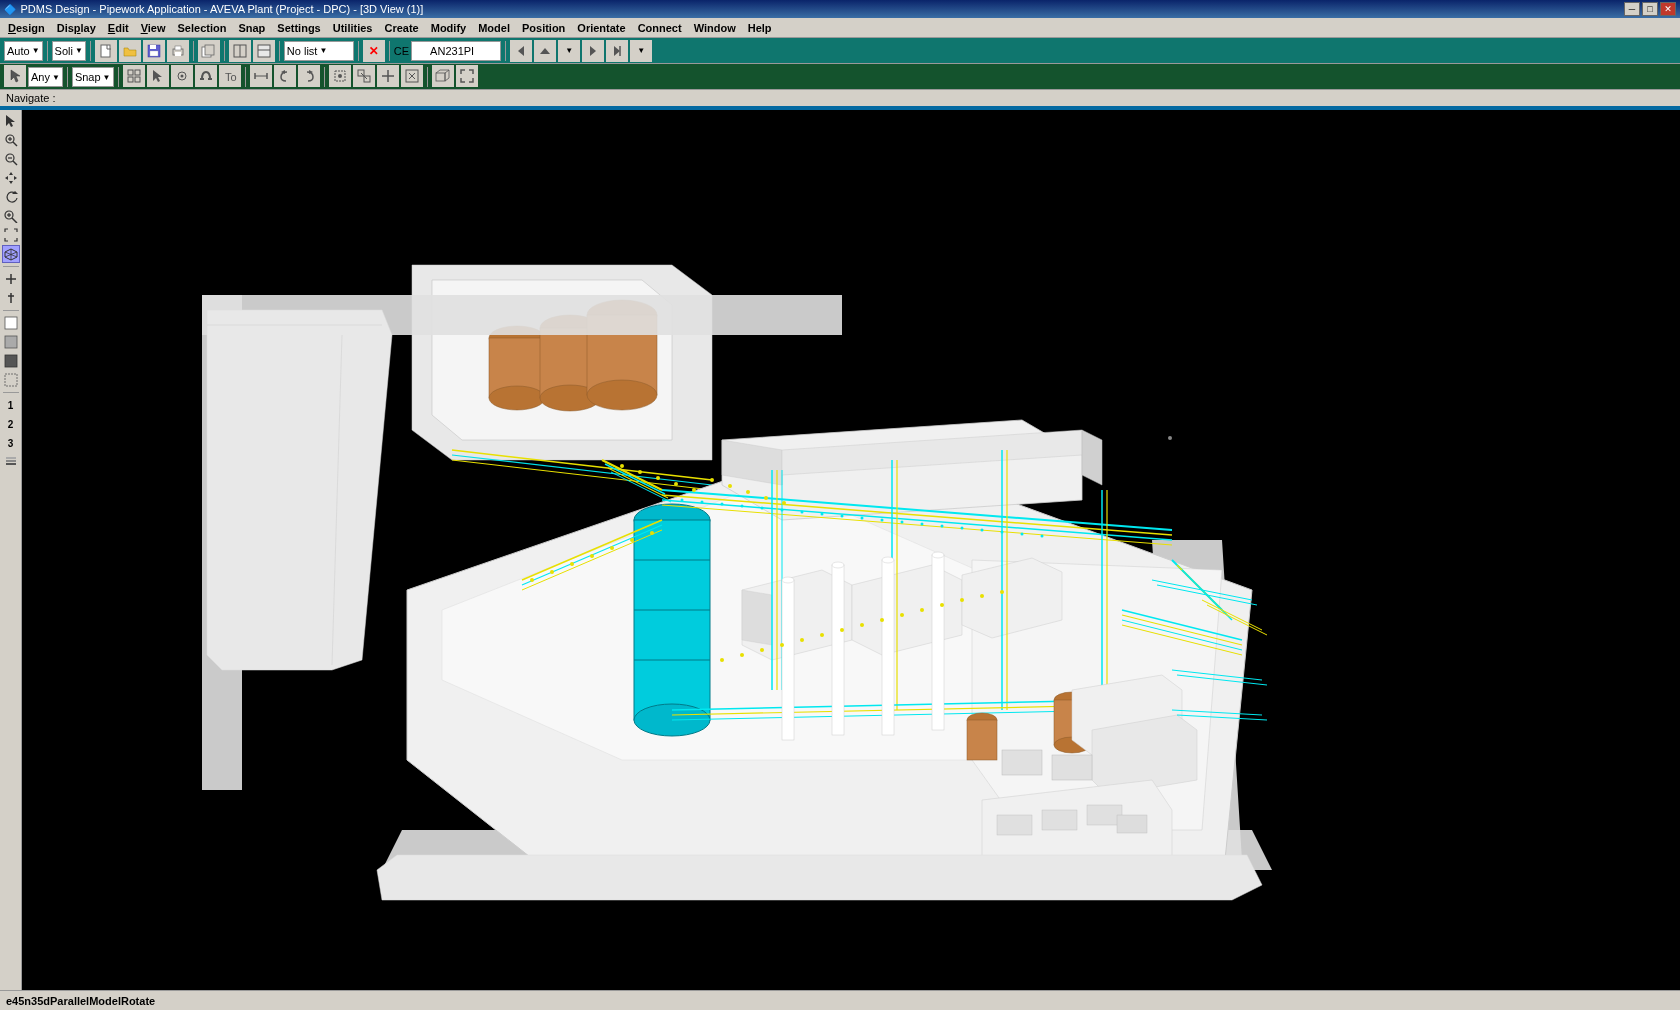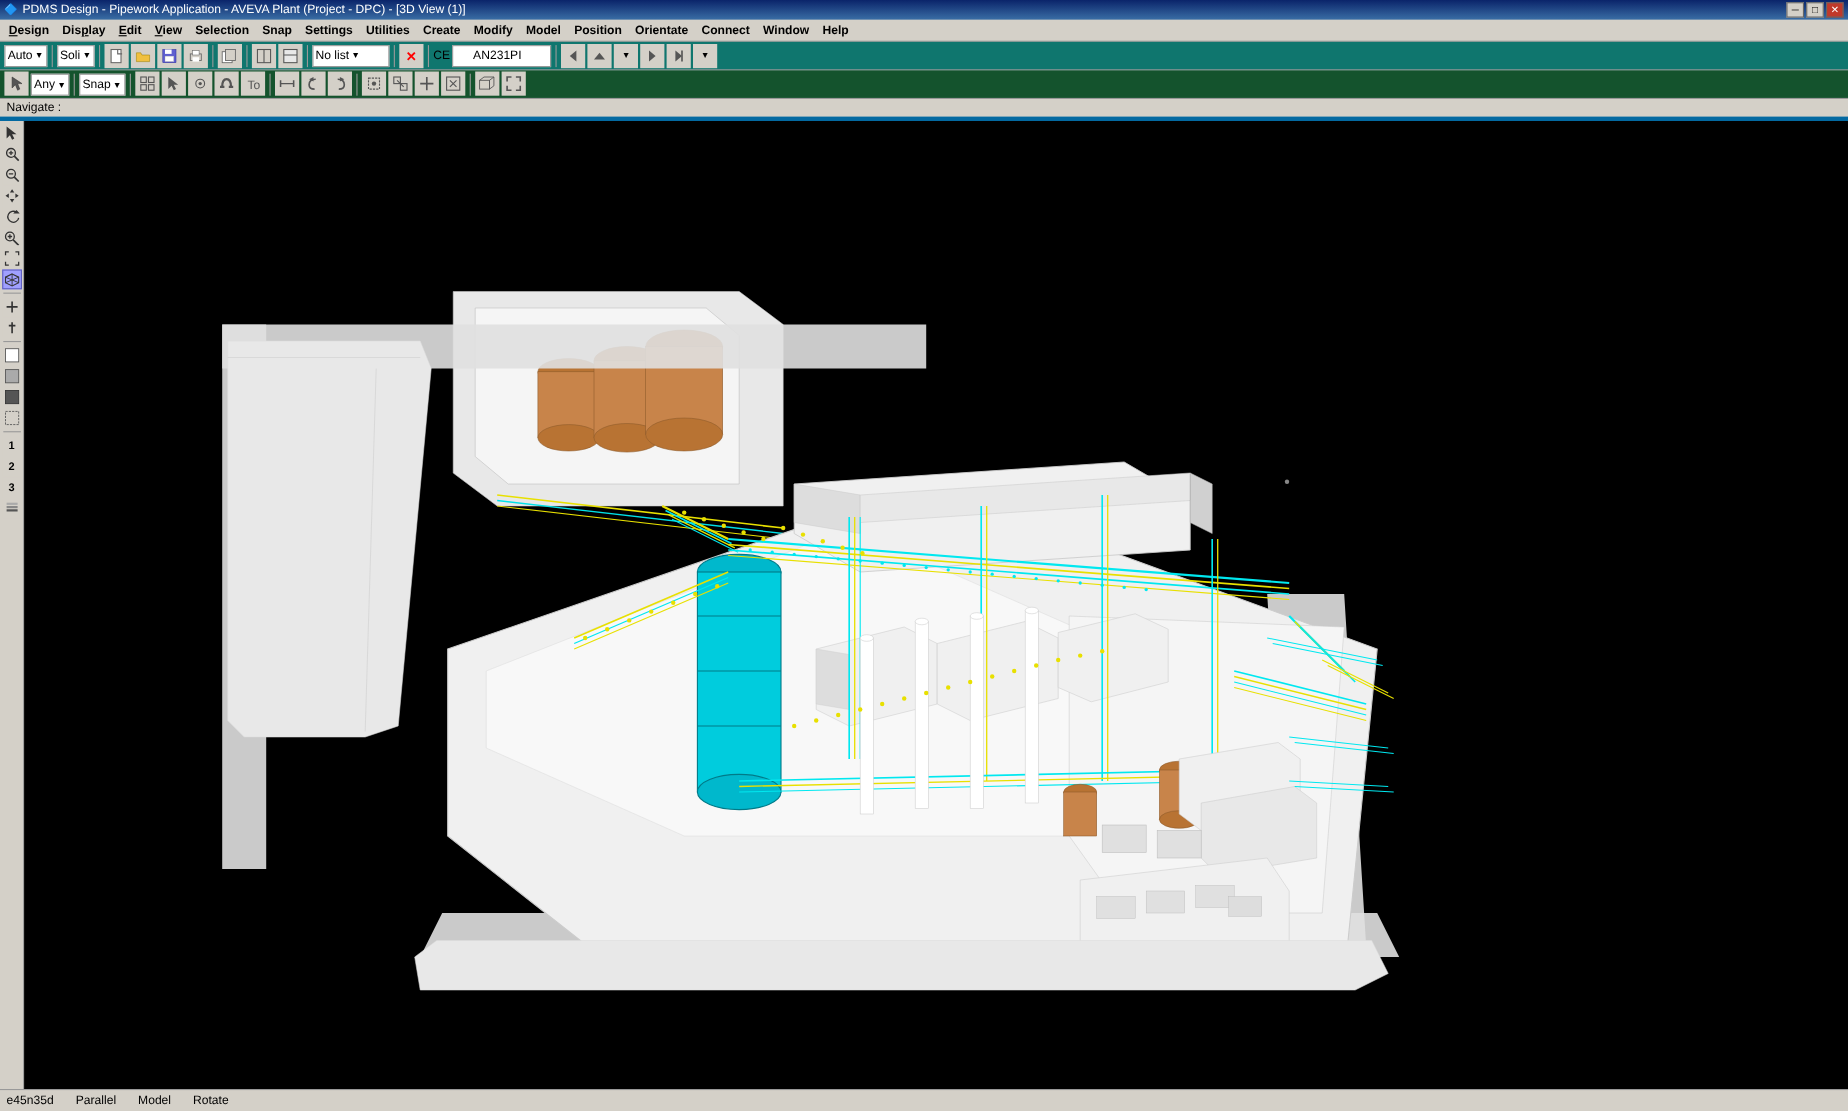--- a/index.html
+++ b/index.html
@@ -143,21 +143,21 @@
 
     
     #statusbar {
       height: 20px;
       background: #d4d0c8;
       border-top: 1px solid #999;
       display: flex;
       align-items: center;
       padding: 0 6px;
       font-size: 11px;
-      gap: 20px;
+      font-weight: bold;
     }
 
     
     #viewport svg {
       width: 100%;
       height: 100%;
     }
 
     
     .red-x {

